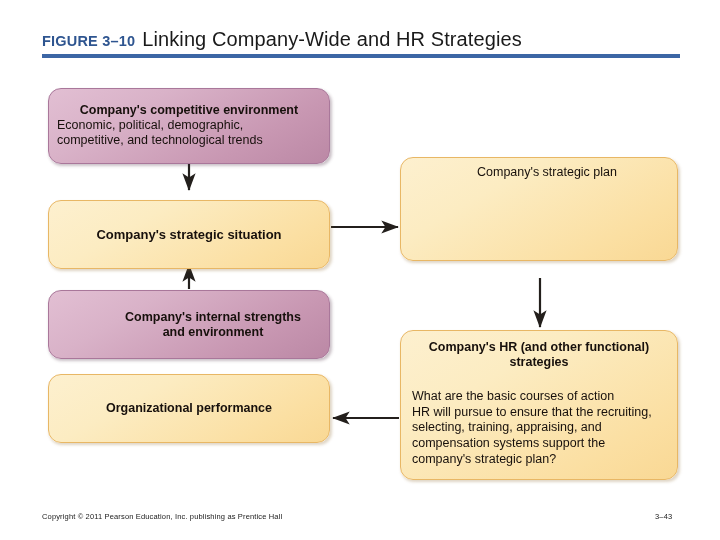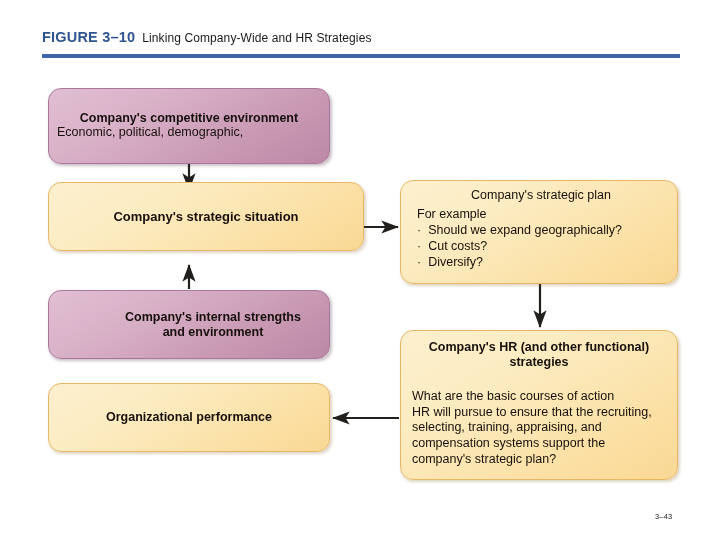--- a/index.html
+++ b/index.html
@@ -12,21 +12,21 @@
   }
   #slide{position:absolute;left:0;top:0;width:720px;height:540px;}
 
   
   .hdr{position:absolute;left:42px;top:28px;width:640px;height:22px;
        white-space:nowrap;}
   .hdr-fig{
     font-size:14.5px;font-weight:bold;color:#2e5590;letter-spacing:.2px;
   }
   .hdr-title{
-    font-size:12px;color:#1a1a1a;letter-spacing:.1px;margin-left:7px;
+    font-size:20px;color:#1a1a1a;letter-spacing:.1px;margin-left:7px;
   }
   .hdr-rule{position:absolute;left:42px;top:54px;width:638px;height:4px;
             background:#3c66a5;}
 
   
   .box{position:absolute;box-sizing:border-box;border-radius:13px;
        display:flex;flex-direction:column;justify-content:center;
        color:#17100c;}
   .box.purple{
     background:linear-gradient(150deg,#e2bfd3 0%,#d9b2c8 30%,#c897b2 72%,#bb88a5 100%);
@@ -41,31 +41,31 @@
   }
 
   .ttl{font-weight:bold;text-align:center;line-height:1.16;}
   .sub{text-align:left;line-height:1.2;}
 
   
   #box-competitive{left:48px;top:88px;width:282px;height:76px;padding:6px 8px 7px;}
   #box-competitive .ttl{font-size:12.5px;}
   #box-competitive .sub{font-size:12.5px;}
 
-  #box-situation{left:48px;top:182px;width:316px;height:69px;}
+  #box-situation{left:48px;top:200px;width:282px;height:69px;}
   #box-situation .ttl{font-size:13px;}
 
   #box-internal{left:48px;top:290px;width:282px;height:69px;padding-left:48px;}
   #box-internal .ttl{font-size:12.5px;}
 
-  #box-orgperf{left:48px;top:383px;width:282px;height:69px;}
+  #box-orgperf{left:48px;top:374px;width:282px;height:69px;}
   #box-orgperf .ttl{font-size:12.5px;}
 
-  #box-plan{left:400px;top:180px;width:278px;height:104px;
-            justify-content:flex-start;padding:7px 0 0 4px;}
+  #box-plan{left:400px;top:157px;width:278px;height:104px;
+            justify-content:flex-start;padding:7px 0 0 16px;}
   #box-plan .ttl{font-size:12.5px;font-weight:normal;}
   #box-plan .plan-list{margin:3px 0 0 12px;font-size:12.5px;line-height:1.28;}
   #box-plan .plan-list .lead{font-size:12.5px;}
   #box-plan .plan-list .bullet-row{white-space:nowrap;}
   #box-plan .dot{display:inline-block;width:7px;}
 
   #box-hr{left:400px;top:330px;width:278px;height:150px;
           justify-content:flex-start;padding:9px 0 12px 0;}
   #box-hr .ttl{font-size:12.5px;}
   #box-hr .hr-body{margin:20px 0 0 11px;font-size:12.5px;line-height:1.25;}
@@ -106,58 +106,48 @@
     <line x1="331" y1="227" x2="398" y2="227" stroke="#231f1c" stroke-width="2.2" marker-end="url(#ah)"></line>
 
     <line x1="540" y1="278" x2="540" y2="327" stroke="#231f1c" stroke-width="2.2" marker-end="url(#ah)"></line>
 
     <line x1="399" y1="418" x2="333" y2="418" stroke="#231f1c" stroke-width="2.2" marker-end="url(#ah)"></line>
   </svg>
 
   <div class="box purple" id="box-competitive">
     <div class="ttl">Company's competitive environment</div>
     <div class="sub">Economic, political, demographic,</div>
+    <div class="sub">competitive, and technological trends</div>
   </div>
 
   <div class="box cream" id="box-situation">
     <div class="ttl">Company's strategic situation</div>
   </div>
 
   <div class="box purple" id="box-internal">
     <div class="ttl">Company's internal strengths</div>
     <div class="ttl">and environment</div>
   </div>
 
   <div class="box cream" id="box-orgperf">
     <div class="ttl">Organizational performance</div>
   </div>
 
   <div class="box cream" id="box-plan">
     <div class="ttl">Company's strategic plan</div>
-    <div class="plan-list">
-      <div class="lead">For example</div>
-      <div class="bullet-row">
-        <span>·</span><span class="dot"></span><span>Should we expand geographically?</span>
-      </div>
-      <div class="bullet-row">
-        <span>·</span><span class="dot"></span><span>Cut costs?</span>
-      </div>
-      <div class="bullet-row">
-        <span>·</span><span class="dot"></span><span>Diversify?</span>
-      </div>
-    </div>
   </div>
 
   <div class="box cream" id="box-hr">
     <div class="ttl">Company's HR (and other functional)</div>
     <div class="ttl">strategies</div>
     <div class="hr-body">
       <div>What are the basic courses of action</div>
       <div>HR will pursue to ensure that the recruiting,</div>
       <div>selecting, training, appraising, and</div>
       <div>compensation systems support the</div>
       <div>company's strategic plan?</div>
     </div>
   </div>
 
+  <div class="foot" id="foot-copy">Copyright © 2011 Pearson Education, Inc. publishing as Prentice Hall</div>
   <div class="foot" id="foot-page">3–43</div>
 
 </div>
 
 </body></html>

